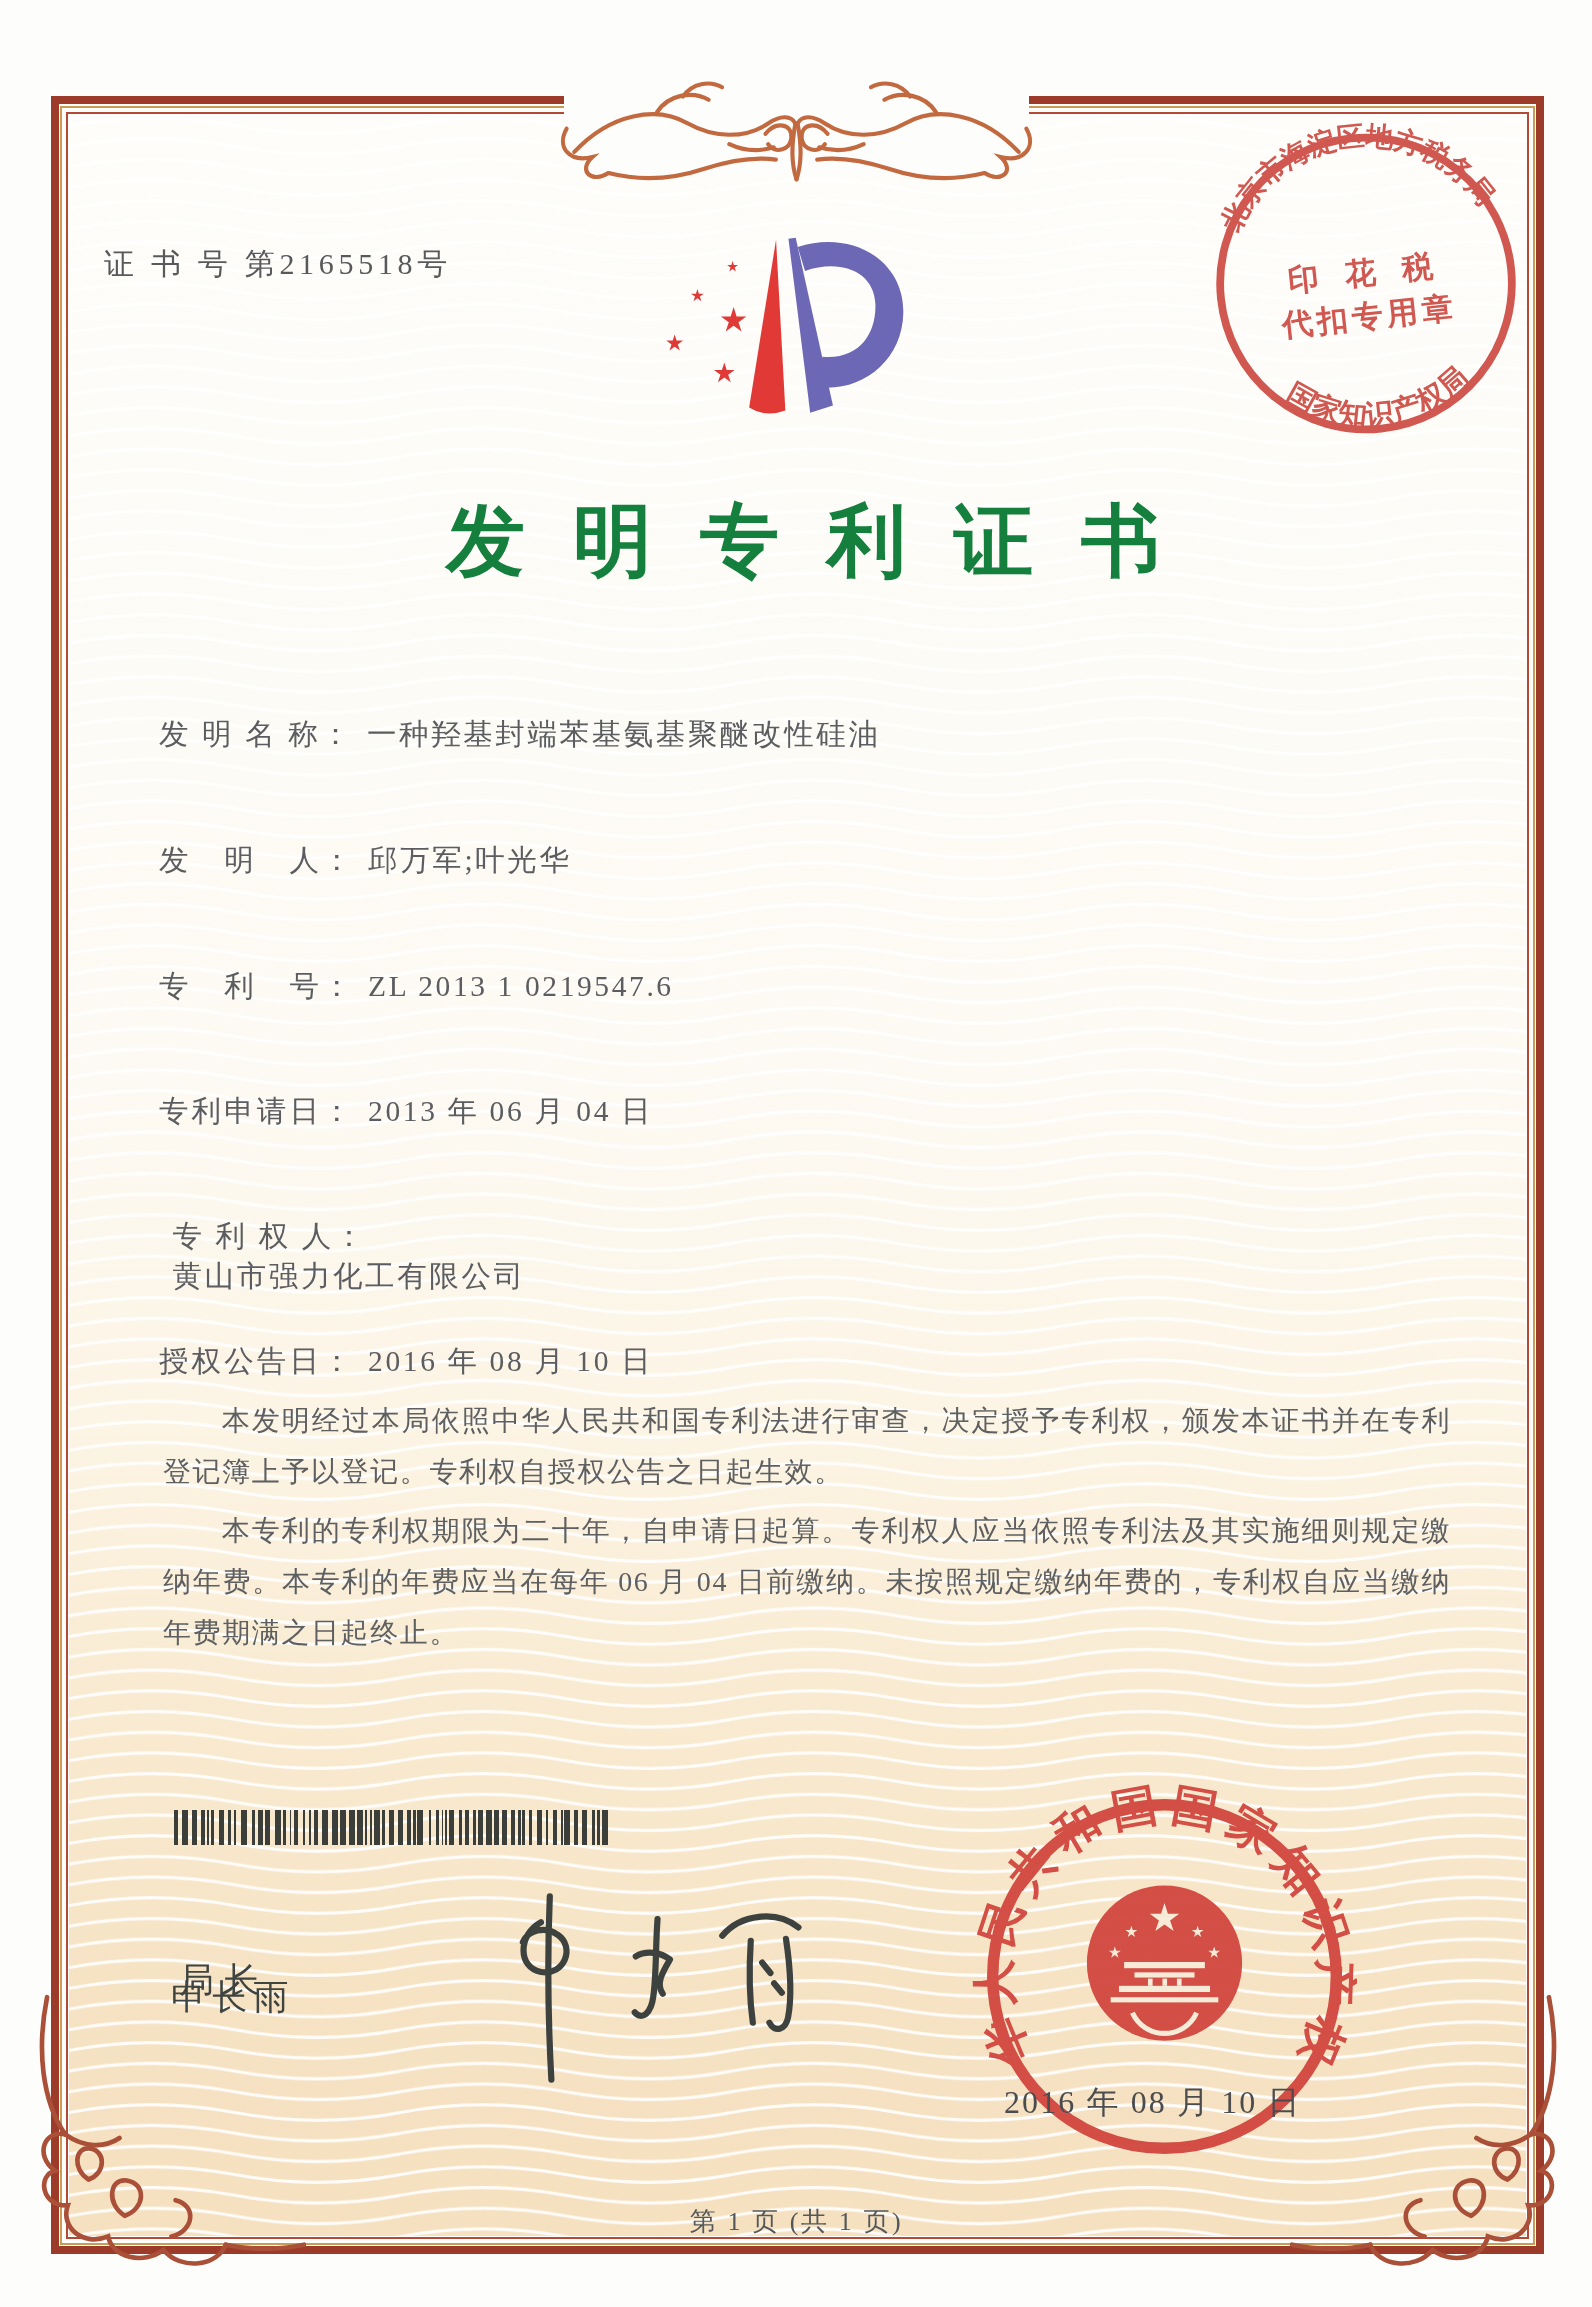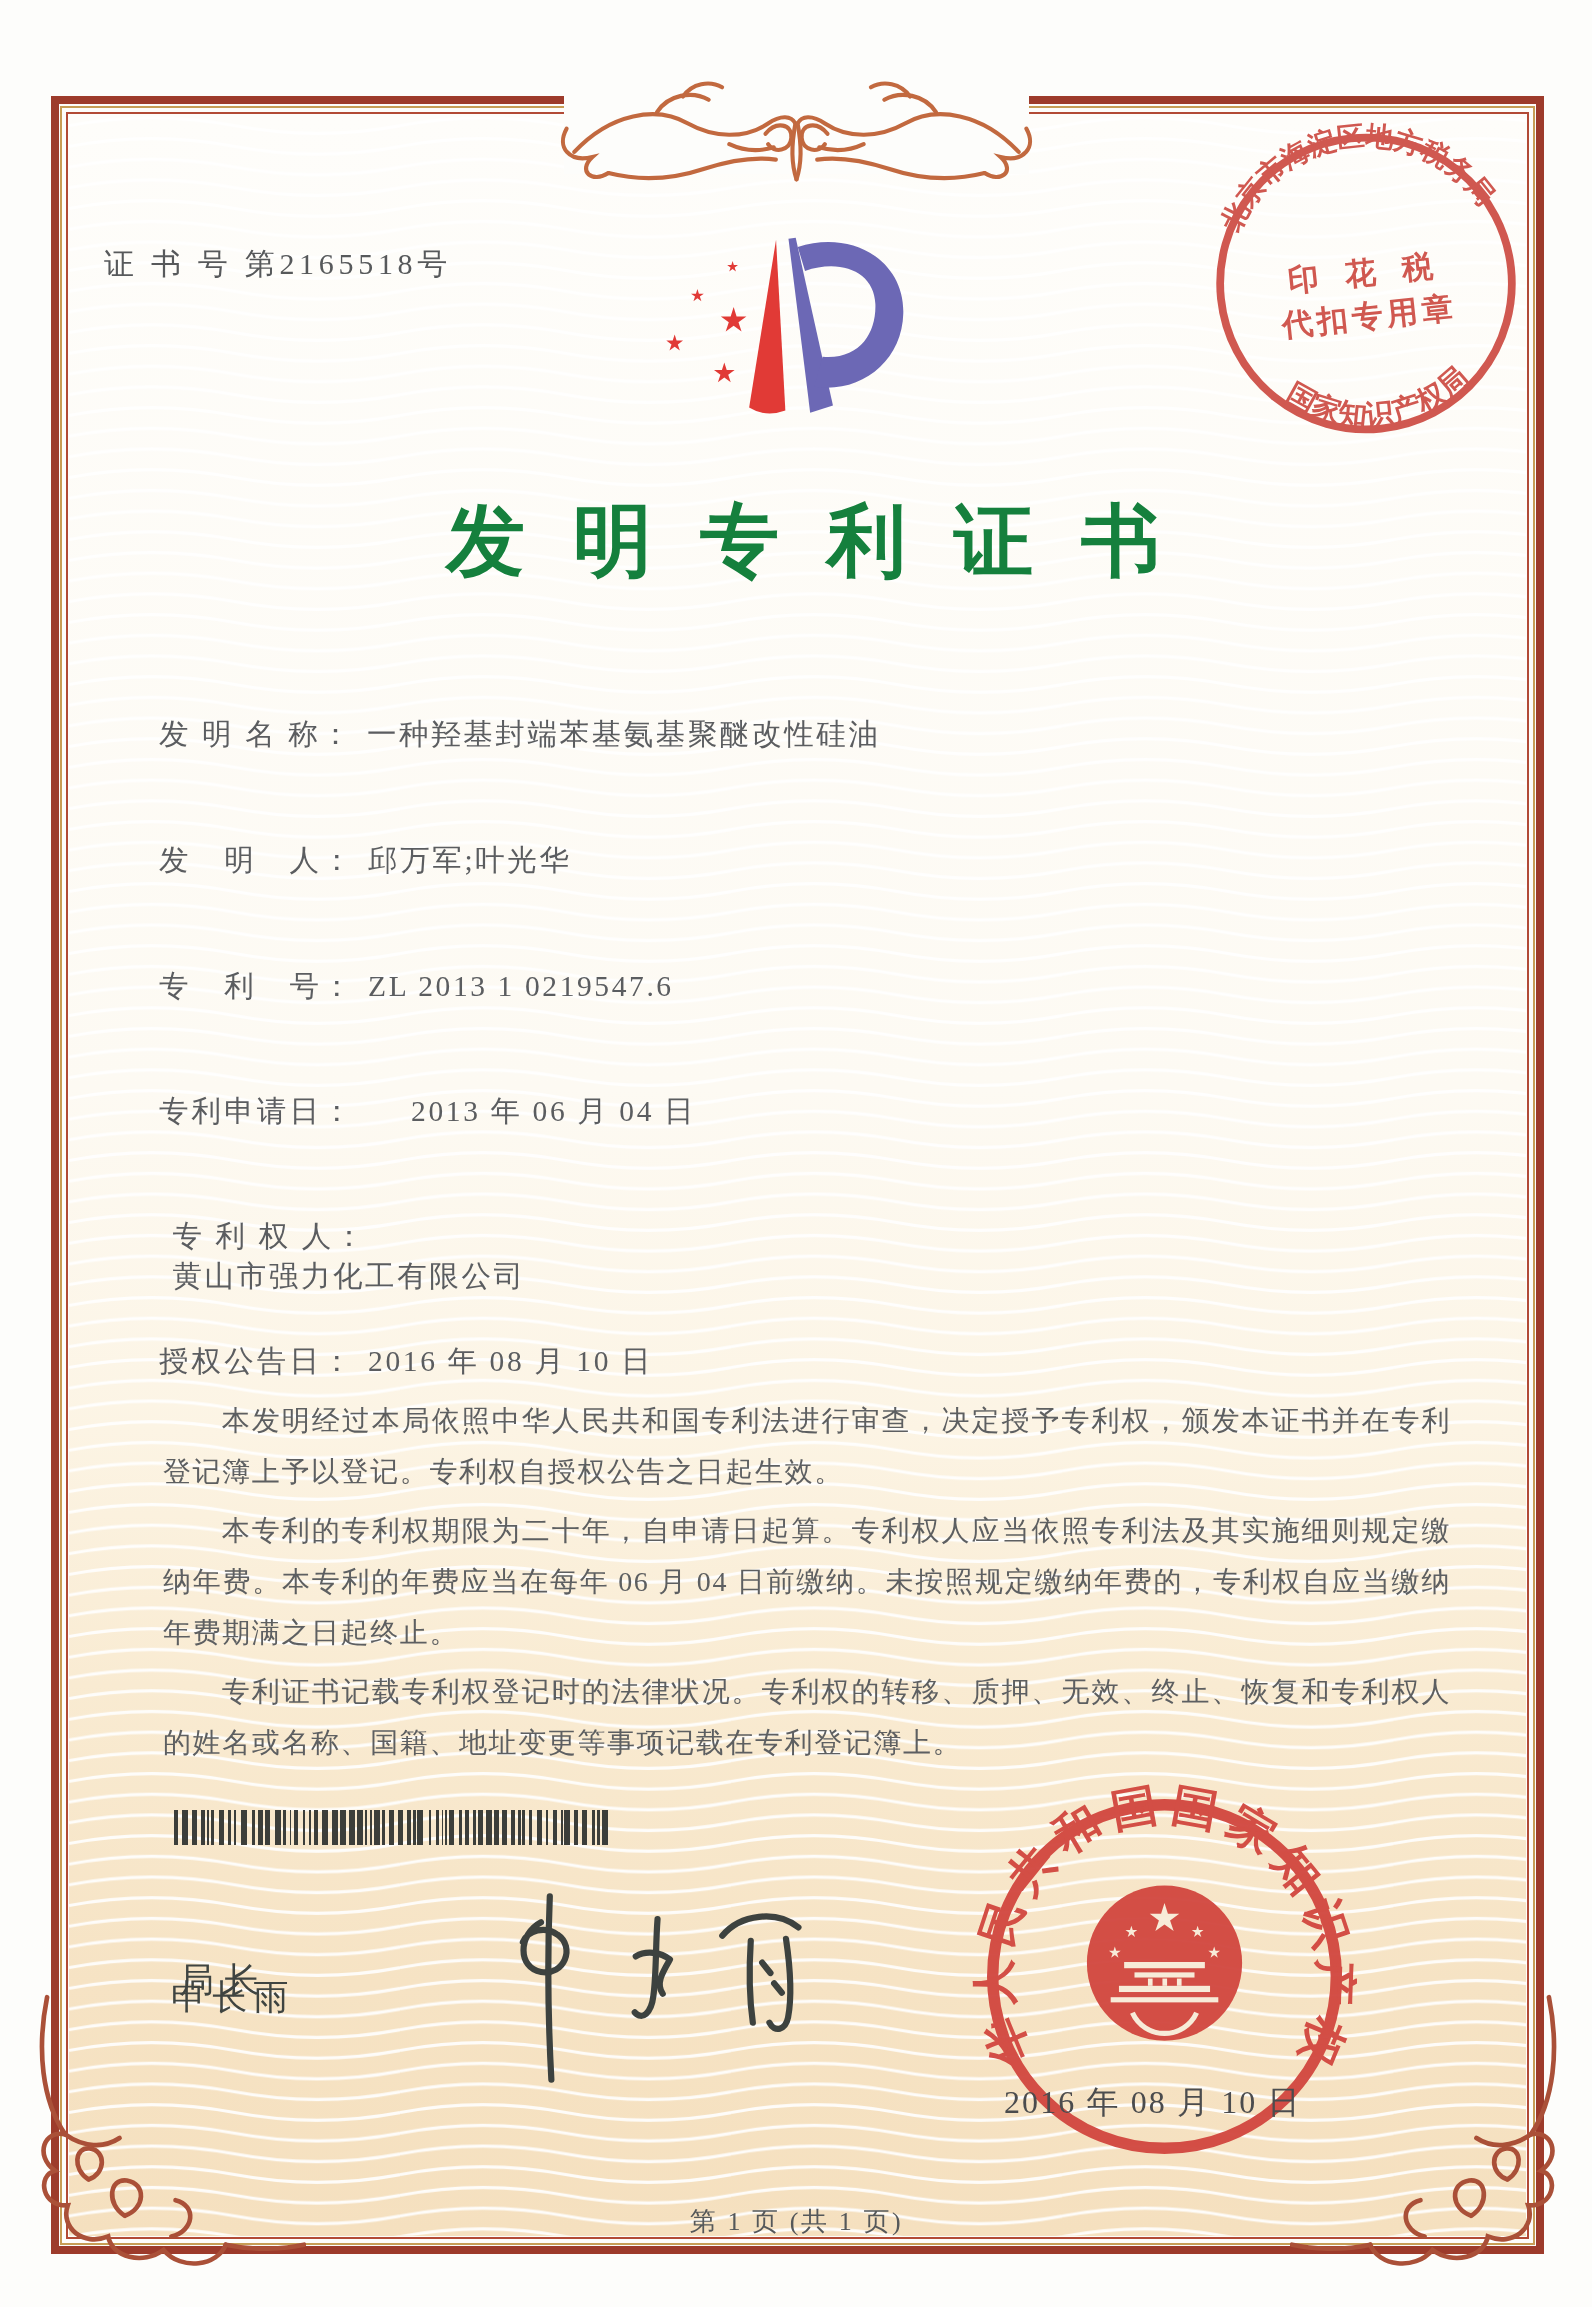--- a/index.html
+++ b/index.html
@@ -121,37 +121,36 @@
     <span class="val">一种羟基封端苯基氨基聚醚改性硅油</span>
   </div>
   <div class="abs row" style="top:841px;font-family:Liberation Serif, serif;">
     <span class="lbl">发　明　人：</span>
     <span class="val">邱万军;叶光华</span>
   </div>
   <div class="abs row" style="top:967px;">
     <span class="lbl">专　利　号：</span>
     <span class="val">ZL 2013 1 0219547.6</span>
   </div>
-  <div class="abs row" style="top:1092px;gap:43px;">
+  <div class="abs row" style="top:1092px;">
     <span class="lbl">专利申请日：</span>
     <span class="val">2013 年 06 月 04 日</span>
   </div>
   <div class="abs row" style="top:1217px;flex-direction:column;">
     <span class="lbl">专 利 权 人：</span>
     <span class="val">黄山市强力化工有限公司</span>
   </div>
   <div class="abs row" style="top:1342px;">
     <span class="lbl">授权公告日：</span>
     <span class="val">2016 年 08 月 10 日</span>
   </div>
 
   <div class="abs paras">
     <p>本发明经过本局依照中华人民共和国专利法进行审查，决定授予专利权，颁发本证书并在专利登记簿上予以登记。专利权自授权公告之日起生效。</p>
     <p>本专利的专利权期限为二十年，自申请日起算。专利权人应当依照专利法及其实施细则规定缴纳年费。本专利的年费应当在每年 06 月 04 日前缴纳。未按照规定缴纳年费的，专利权自应当缴纳年费期满之日起终止。</p>
-    <p>专利证书记载专利权登记时的法律状况。专利权的转移、质押、无效、终止、恢复和专利权人的姓名或名称、国籍、地址变更等事项记载在专利登记簿上。</p>
   </div>
 
   <div class="abs barcode">
       <span style="width:4.1px;margin-right:3.6px"></span>
       <span style="width:6.2px;margin-right:4.1px"></span>
       <span style="width:5.2px;margin-right:4.1px"></span>
       <span style="width:4.1px;margin-right:2.1px"></span>
       <span style="width:1.6px;margin-right:2.1px"></span>
       <span style="width:2.6px;margin-right:5.2px"></span>
       <span style="width:5.2px;margin-right:4.1px"></span>

